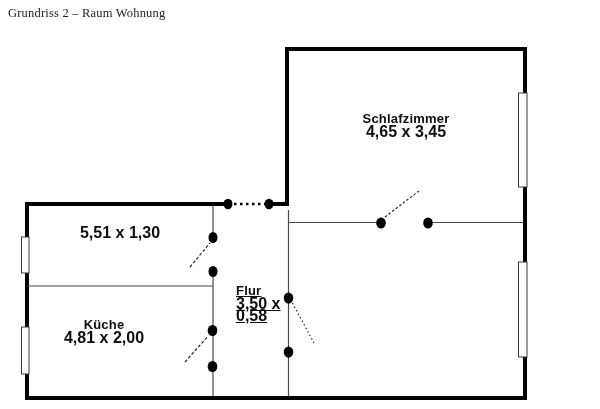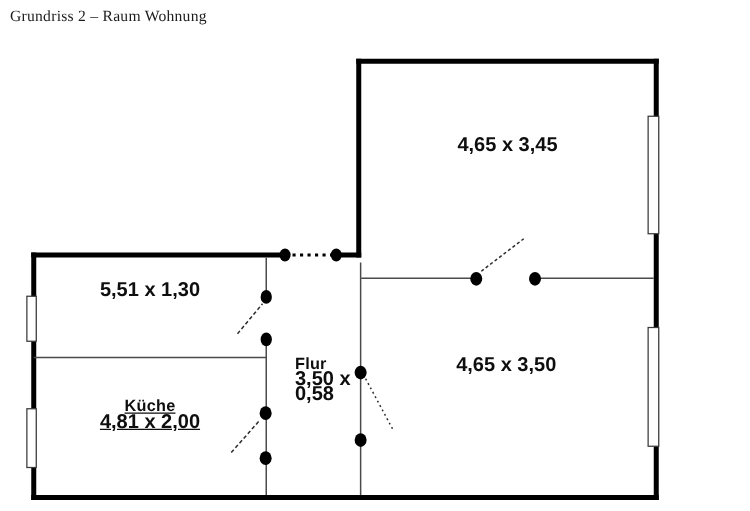--- a/index.html
+++ b/index.html
@@ -43,20 +43,21 @@
     font-size: 13px;
     line-height: 15px;
     letter-spacing: 0.2px;
   }
   .room-dims {
     font-size: 16px;
     line-height: 12px;
   }
   .flur-label {
     text-align: left;
+    text-decoration: underline;
   }
 </style>
 </head>
 <body>
 
 <div class="page">
 
   <div class="doc-title">Grundriss 2 – Raum Wohnung</div>
 
   <svg class="plan" width="600" height="409" viewBox="0 0 600 409">
@@ -96,35 +97,35 @@
     <ellipse cx="288.5" cy="298" rx="4.8" ry="5.5" fill="#000"></ellipse>
     <ellipse cx="288.5" cy="352" rx="4.8" ry="5.5" fill="#000"></ellipse>
     <line x1="292.5" y1="303" x2="314" y2="343" stroke="#2a2a2a" stroke-width="1.2" stroke-dasharray="1.5 2.5"></line>
 
     <ellipse cx="381" cy="223" rx="4.8" ry="5.5" fill="#000"></ellipse>
     <ellipse cx="428" cy="223" rx="4.8" ry="5.5" fill="#000"></ellipse>
     <line x1="385" y1="217" x2="419" y2="191" stroke="#2a2a2a" stroke-width="1.2" stroke-dasharray="2.5 2"></line>
   </svg>
 
   <div class="room-label" style="left:326px; top:111px; width:160px;">
+    <div class="room-name">Schlafzimmer</div>
     <div class="room-dims">4,65 x 3,45</div>
   </div>
 
   <div class="room-label" style="left:40px; top:227px; width:160px;">
     <div class="room-dims">5,51 x 1,30</div>
   </div>
 
-  <div class="room-label" style="left:40px; top:317px; width:160px;text-decoration:underline;">
+  <div class="room-label" style="left:24px; top:317px; width:160px;">
     <div class="room-name">Küche</div>
     <div class="room-dims">4,81 x 2,00</div>
   </div>
 
   <div class="room-label flur-label" style="left:236px; top:283px; width:60px;">
     <div class="room-name">Flur</div>
     <div class="room-dims">3,50 x</div>
     <div class="room-dims">0,58</div>
   </div>
 
   <div class="room-label" style="left:325px; top:287px; width:160px;">
-    <div class="room-dims">4,65 x 3,50</div>
   </div>
 
 </div>
 
 </body></html>

